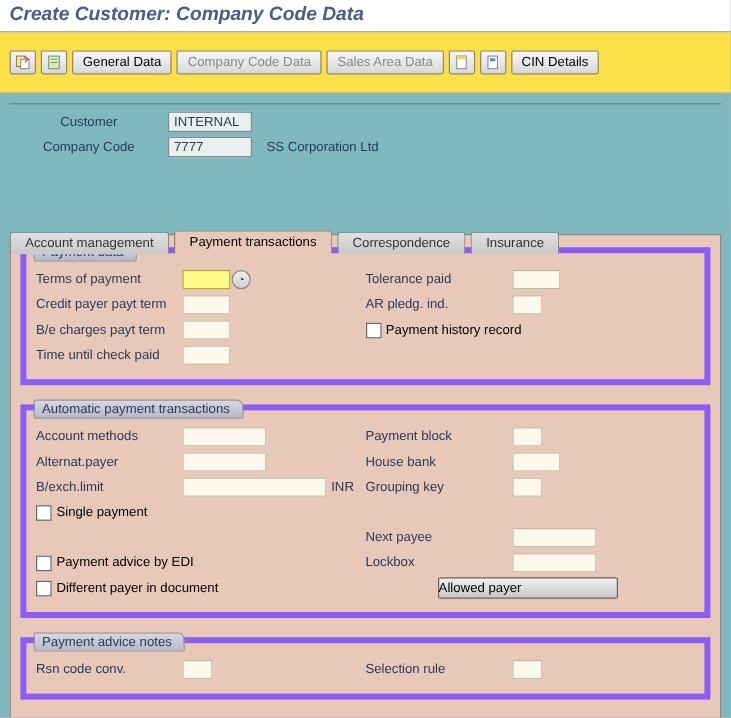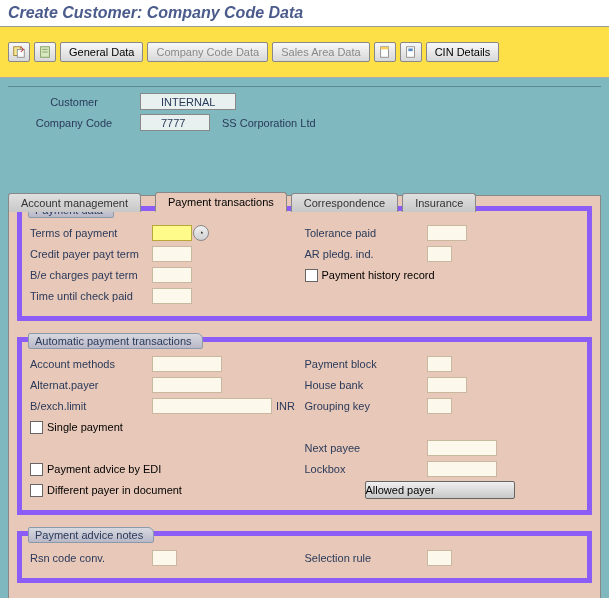--- a/index.html
+++ b/index.html
@@ -56,21 +56,21 @@
   .header-area {
     background: #7fb8bf;
     padding: 8px 8px 40px 8px;
     color: #2a3a5a;
   }
   .hdr-row { display: flex; align-items: center; margin-bottom: 4px; }
   .hdr-lbl { width: 132px; text-align: center; }
   .hdr-val {
     background: #e8f0f0;
     border: 1px solid #888;
-    padding: 1px 20px;
+    padding: 1px 4px;
     min-width: 70px;
     height: 17px;
     line-height: 14px;
   }
   .hdr-desc { margin-left: 12px; color: #2a3a5a; }
   .hdr-line { border-top: 1px solid #5a8a90; margin-bottom: 6px; }
 
   .tabstrip {
     margin: 0 8px;
     display: flex;
@@ -89,21 +89,20 @@
     border-radius: 3px 3px 0 0;
     cursor: pointer;
     color: #333;
     position: relative;
   }
   .tab.active {
     background: #e8c8b8;
     color: #000;
     border-bottom: 1px solid #e8c8b8;
     z-index: 3;
-    margin-left: 10px;
   }
 
   .tab-panel {
     margin: 0 8px 8px 8px;
     background: #e8c8b8;
     border: 1px solid #888;
     padding: 10px 8px 20px 8px;
     position: relative;
     z-index: 1;
   }

